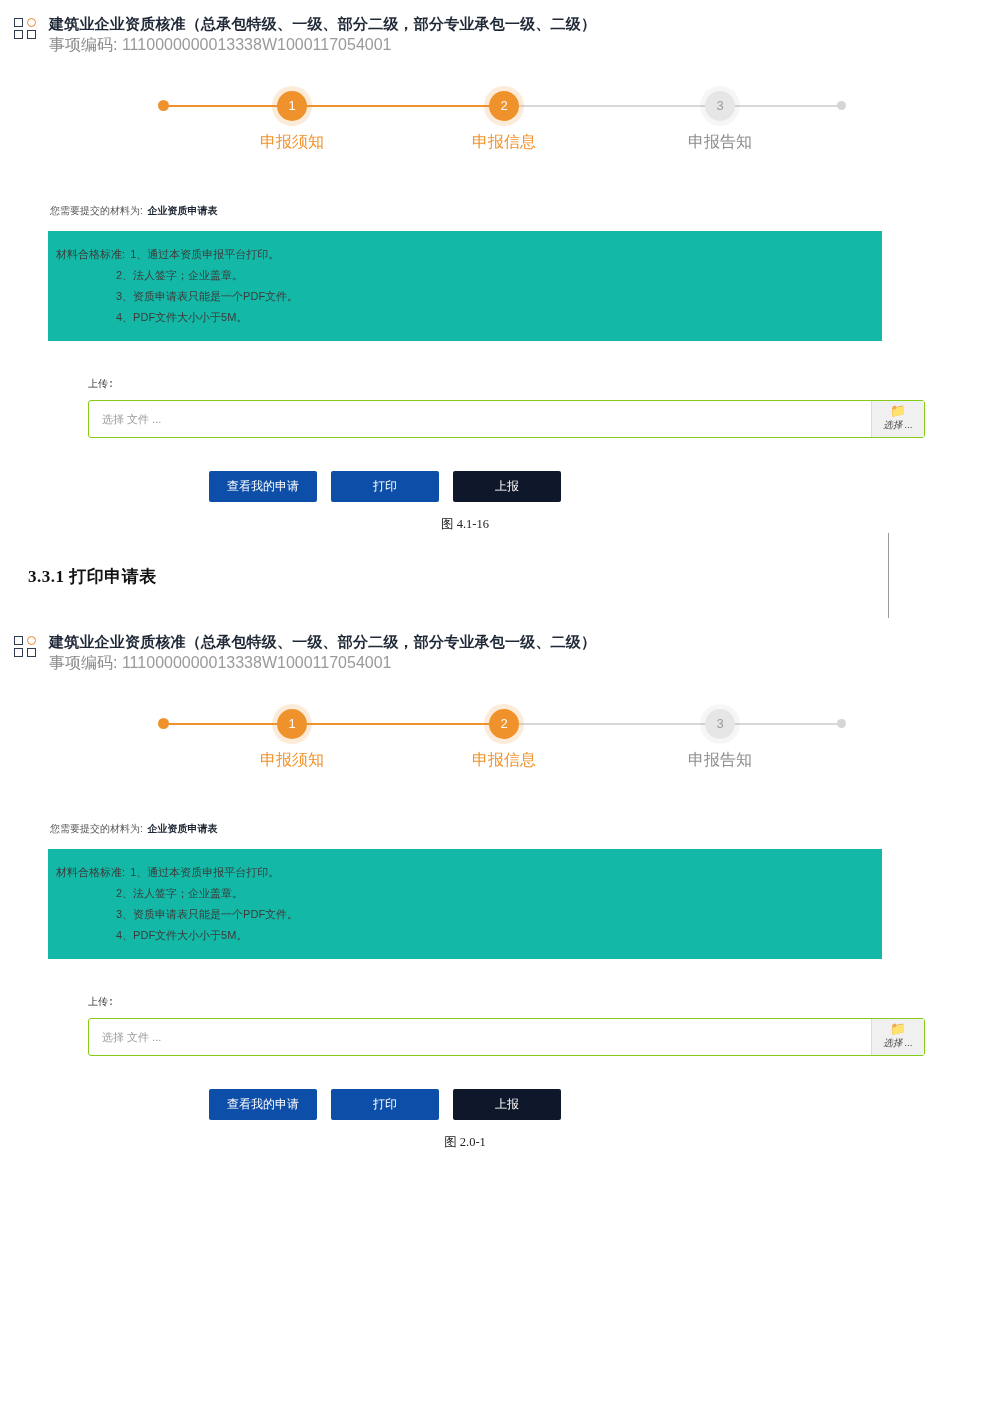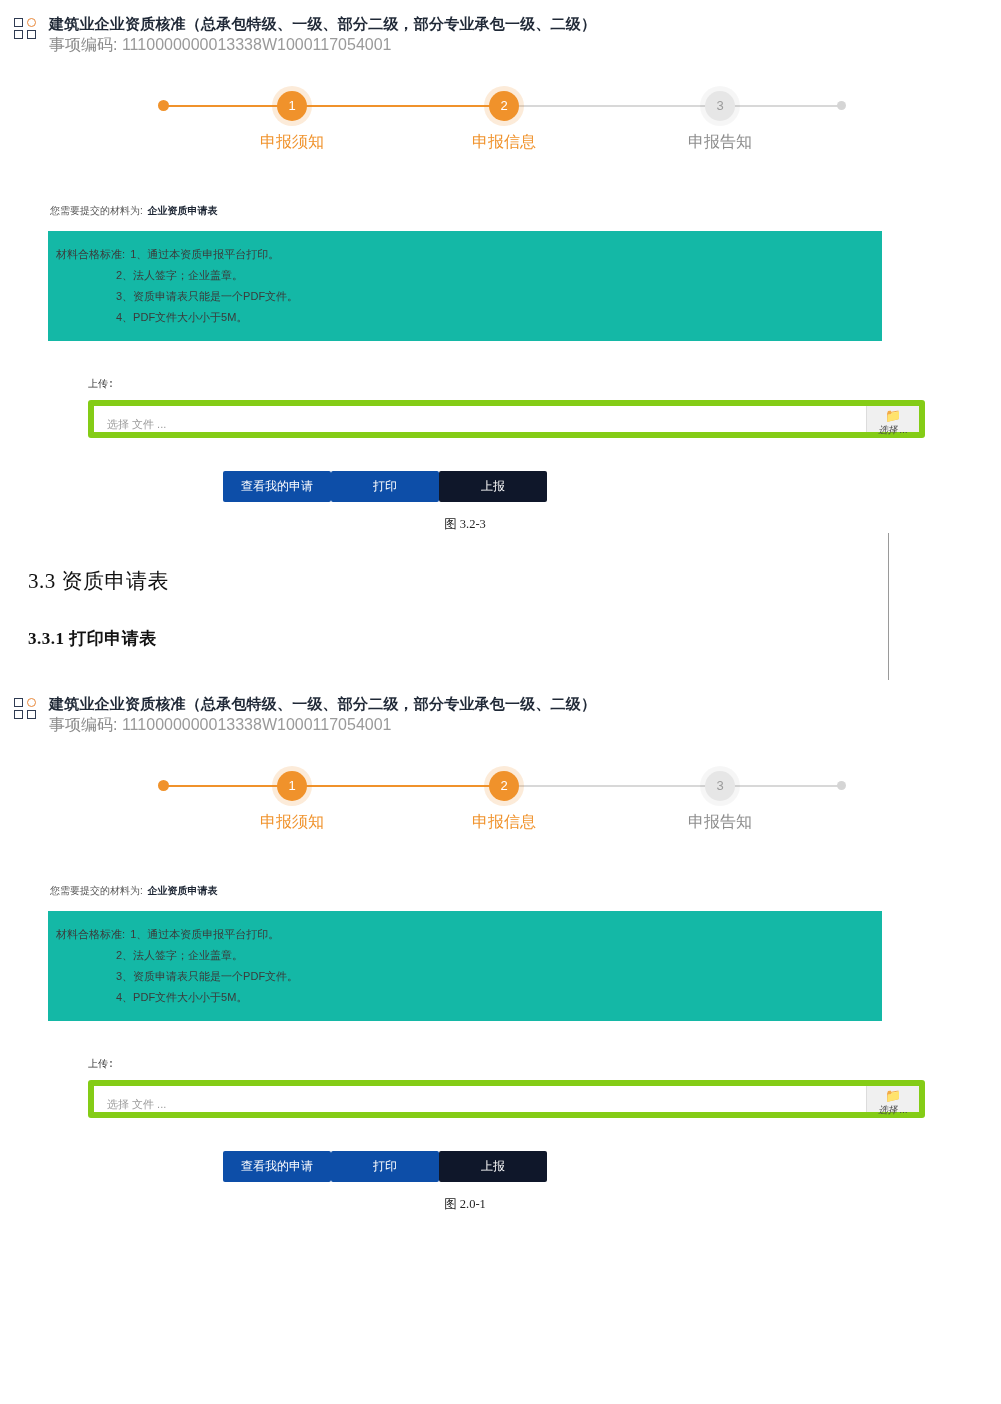--- a/index.html
+++ b/index.html
@@ -193,21 +193,21 @@
     margin: 36px 60px 0 88px;
   }
   .upload-label {
     font-size: 10px;
     color: #333;
     margin-bottom: 9px;
     font-family: Liberation Mono, monospace;
   }
   .upload-box {
     display: flex;
-    border: 6px solid #84cc16;
+    border: 1px solid #84cc16;
     border-radius: 3px;
     height: 38px;
     background: #fff;
     box-sizing: border-box;
     position: relative;
     width: 837px;
   }
   .upload-input {
     flex: 1 1 auto;
     font-size: 11px;
@@ -230,20 +230,21 @@
     line-height: 14px;
     color: #5b5b5b;
     display: block;
   }
   .upload-btn .txt { display: block; line-height: 13px; font-style: italic; }
 
   
   .btn-row {
     display: flex;
     justify-content: center;
+    gap: 14px;
     margin: 33px 0 0 0;
     padding-right: 160px;
   }
   .btn {
     min-width: 108px;
     height: 31px;
     line-height: 31px;
     text-align: center;
     font-size: 12px;
     color: #fff;
@@ -356,24 +357,23 @@
         </div>
       </div>
     </div>
 
     <div class="btn-row">
       <div class="btn">查看我的申请</div>
       <div class="btn">打印</div>
       <div class="btn orange">上报</div>
     </div>
 
-    <div class="figcap">图 3.2-3</div>
+    <div class="figcap">图 4.1-16</div>
   </div>
 
-  <h2 class="sec">3.3 资质申请表</h2>
   <h3 class="sub">3.3.1 打印申请表</h3>
 
   <div class="shot block2">
 
     <div class="shot-header">
       <div class="logo-icon">
         <div class="sq tl"></div>
         <div class="circ"></div>
         <div class="sq bl"></div>
         <div class="sq br"></div>

